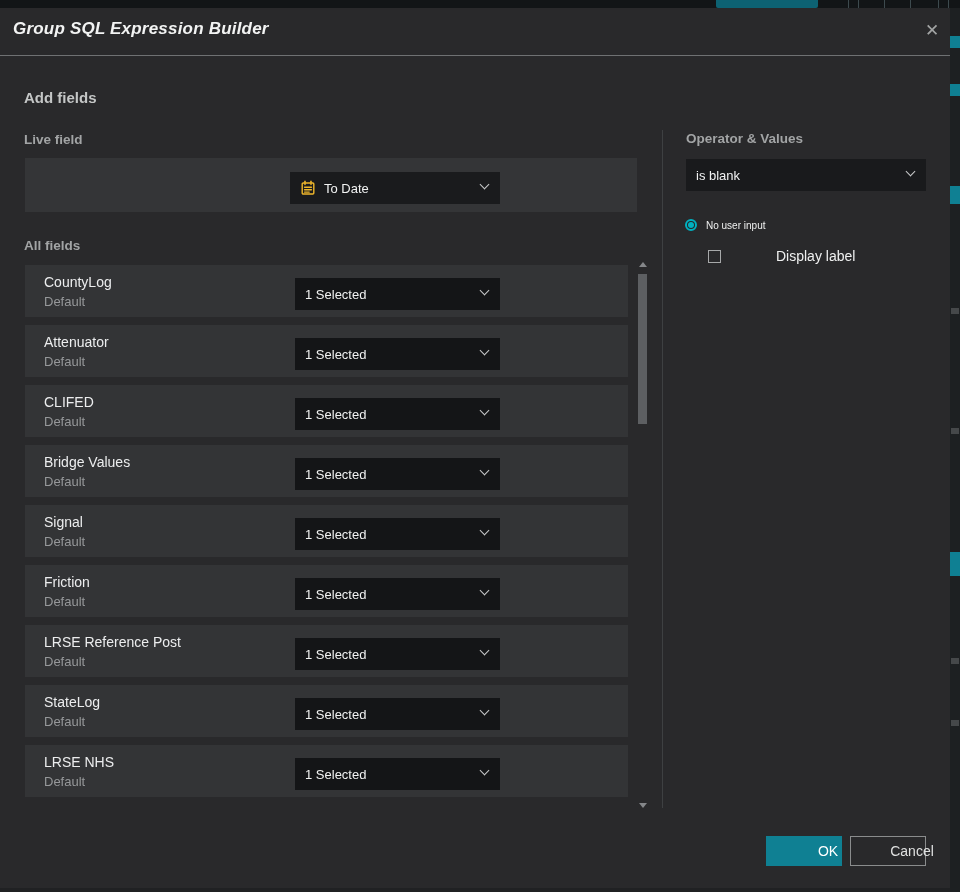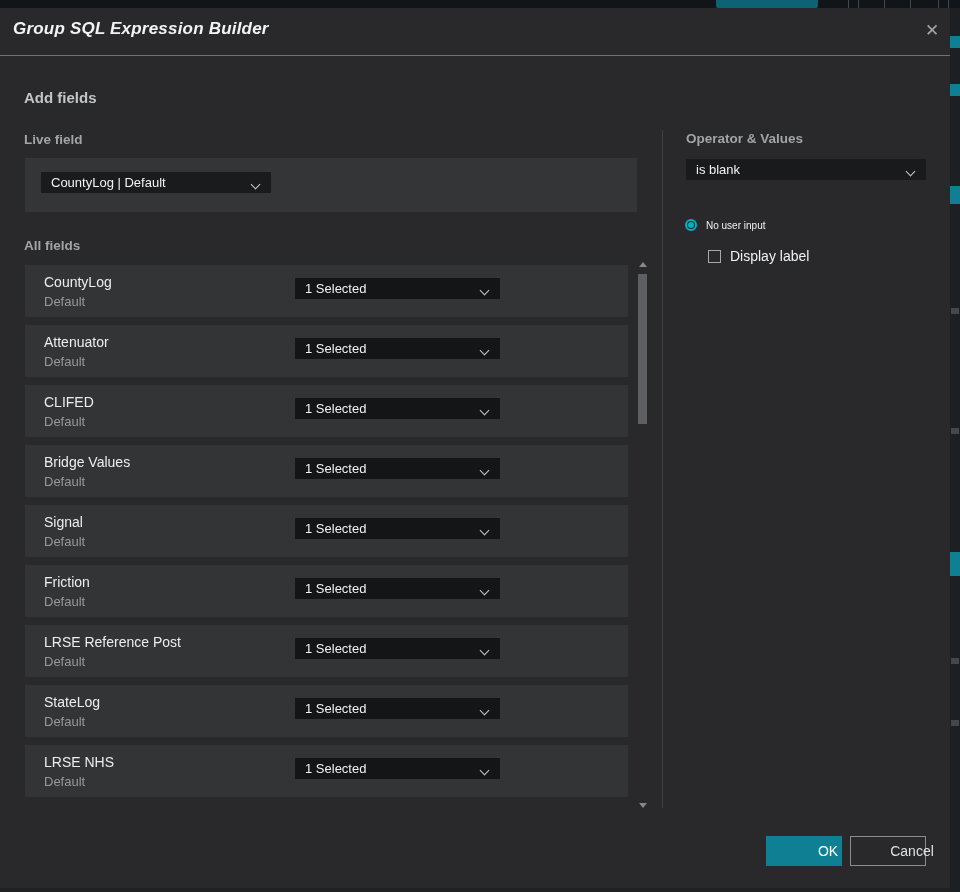--- a/index.html
+++ b/index.html
@@ -29,21 +29,21 @@
       color:#a2a4a4; font-size:17px; cursor:pointer; }
   .header-sep { position:absolute; left:0; top:55px; width:950px; height:1px; background:#6f7173; }
 
   .h-add-fields { position:absolute; left:24px; top:89px; font-size:15px; font-weight:700; color:#c4c6c6;text-align:center; }
   .h-section { position:absolute; font-size:13.5px; font-weight:700; color:#a2a4a5; }
   .h-main-field { left:24px; top:132px; }
   .h-all-fields { left:24px; top:238px; }
   .h-operator { left:686px; top:131px; }
 
   
-  .dd { position:absolute; height:21px; background:#1a1b1d; display:flex; align-items:center;
+  .dd { position:absolute; height:32px; background:#1a1b1d; display:flex; align-items:center;
         padding:0 28px 0 10px; font-size:13px; color:#f1f2f2; cursor:pointer; }
   .dd .chev { position:absolute; right:12px; top:9px; width:7px; height:7px;
         border-right:1.5px solid #c9cacb; border-bottom:1.5px solid #c9cacb; transform:rotate(45deg); }
 
   .main-panel { position:absolute; left:25px; top:158px; width:612px; height:54px; background:#343537; }
   .dd-mainfield { left:16px; top:14px; width:230px; }
   .dd-todate { left:265px; top:14px; width:210px; gap:8px; }
   .cal-icon { width:16px; height:16px; flex:0 0 auto; }
 
   
@@ -65,21 +65,21 @@
   .dd-operator { left:686px; top:159px; width:240px; background:#191a1c; }
 
   .radio-row { position:absolute; left:685px; top:219px; display:flex; align-items:center; gap:9px; cursor:pointer; }
   .radio-outer { width:12px; height:12px; border:2px solid var(--radio-teal); border-radius:50%;
        background:#242526; display:flex; align-items:center; justify-content:center; }
   .radio-dot { width:6px; height:6px; border-radius:50%; background:var(--radio-teal); }
   .radio-label { font-size:10px; color:#eff0f0; }
 
   .check-row { position:absolute; left:708px; top:248px; display:flex; align-items:center; gap:9px; cursor:pointer; }
   .checkbox { width:13px; height:13px; border:1.5px solid #a7a9aa; background:transparent; }
-  .check-label { font-size:14px; color:#eff0f0; }
+  .check-label { font-size:14px; color:#eff0f0;margin-left:46px; }
 
   
   .btn { position:absolute; top:836px; height:30px; display:flex; align-items:center; justify-content:center;
          font-size:14px; cursor:pointer;padding-left:48px; }
   .btn-ok { left:766px; width:76px; background:var(--teal); color:#fff; }
   .btn-cancel { left:850px; width:76px; background:transparent; border:1px solid #8a8c8d; color:#dfe0e0; }
 </style>
 </head>
 <body>
 
@@ -113,22 +113,32 @@
 <div class="dialog-title">Group SQL Expression Builder</div>
 <div class="close-btn">
   <span>✕</span>
 </div>
 <div class="header-sep"></div>
 
 <div class="h-add-fields">Add fields</div>
 <div class="h-section h-main-field">Live field</div>
 
 <div class="main-panel">
-  <div class="dd dd-mainfield">
-    <span>CountyLog | Default</span>
+  <div class="dd dd-todate">
+    <svg class="cal-icon" viewBox="0 0 16 16">
+      <g stroke="#efb72b" stroke-width="1.4" fill="none" stroke-linecap="round">
+        <rect x="2.2" y="3" width="11.6" height="11" rx="1"></rect>
+        <line x1="5" y1="1.2" x2="5" y2="4.6"></line>
+        <line x1="11" y1="1.2" x2="11" y2="4.6"></line>
+        <line x1="4.6" y1="7.2" x2="11.4" y2="7.2"></line>
+        <line x1="4.6" y1="9.7" x2="11.4" y2="9.7"></line>
+        <line x1="4.6" y1="12.1" x2="9.2" y2="12.1"></line>
+      </g>
+    </svg>
+    <span>To Date</span>
     <span class="chev"></span>
   </div>
 </div>
 
 <div class="h-section h-all-fields">All fields</div>
 
 <div class="rows" id="rows">
     <div class="field-row">
       <div class="row-name">CountyLog</div>
       <div class="row-sub">Default</div>

